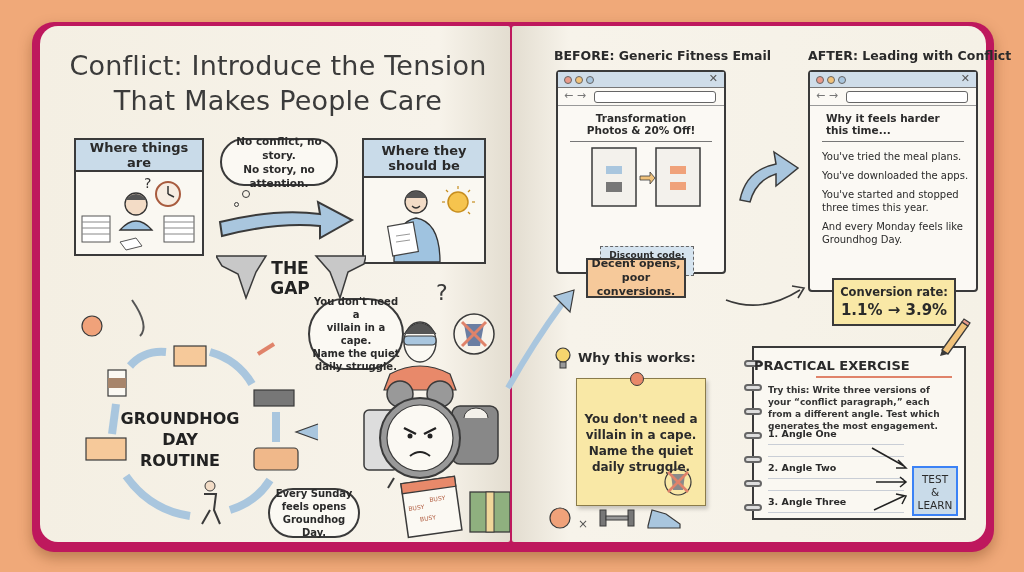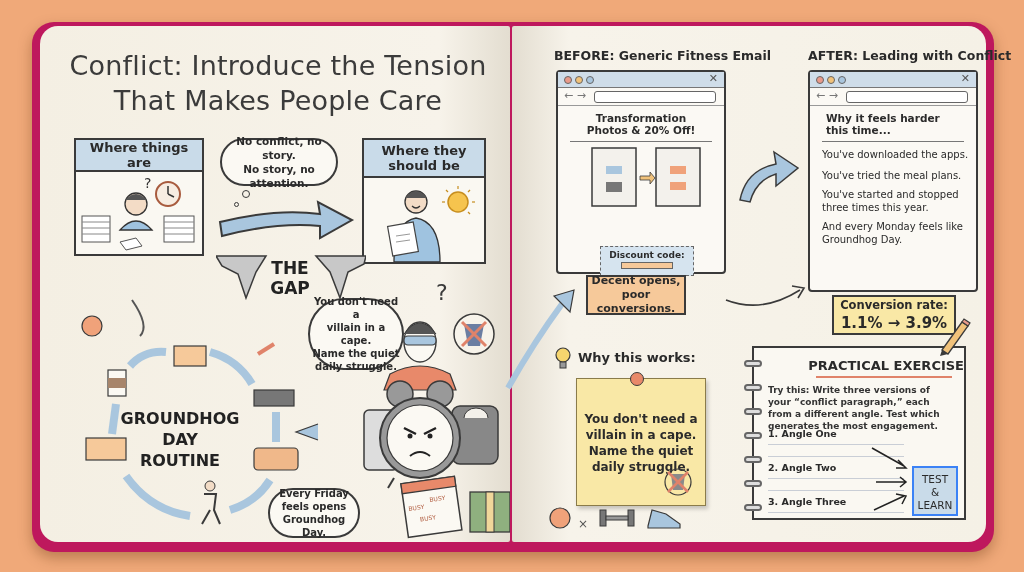--- a/index.html
+++ b/index.html
@@ -44,26 +44,26 @@
   .browser { position: absolute; border: 2px solid #3a3a3a; background: #fbf9f4; border-radius: 4px; }
   .browser-bar { height: 16px; background: #cfdde9; border-bottom: 1px solid #777; position: relative; }
   .dot { position: absolute; top: 4px; width: 8px; height: 8px; border-radius: 50%; border: 1px solid #666; }
   .browser-x { position: absolute; right: 6px; top: 0px; font-size: 11px; color: #555; }
   .browser-nav { height: 18px; border-bottom: 1px solid #999; position: relative; }
   .nav-arrows { position: absolute; left: 6px; top: 1px; font-size: 11px; color: #777; }
   .url { position: absolute; left: 36px; right: 8px; top: 3px; height: 12px; border: 1px solid #666; border-radius: 3px; background: #fff; }
   .email-headline { font-size: 10.5px; font-weight: bold; text-align: center; padding: 6px 4px 5px; border-bottom: 1px solid #777; margin: 0 12px; }
   .email-line { font-size: 10px; padding: 4px 0 0 12px; line-height: 13px; color: #2a2a2a; }
   .tag-box { position: absolute; border: 2px solid #3a3a3a; text-align: center; font-weight: bold; color:#2a2a2a;
-    display:flex; align-items:center; justify-content:center; flex-direction:column;margin-top:17px; }
+    display:flex; align-items:center; justify-content:center; flex-direction:column; }
 
   .sticky { position: absolute; background: #f9e8a6; border: 1px solid #8a7b4a;
     box-shadow: 2px 3px 4px rgba(0,0,0,0.2); text-align: center; font-size: 12px; font-weight: bold; line-height: 16px; padding-top: 32px; }
   .exercise { position: absolute; background: #faf8f2; border: 2px solid #3a3a3a; }
-  .ex-title { position: absolute; left: 0; right: 0; top: 10px; text-align: right; font-size: 13px; font-weight: bold; color:#2a2a2a; }
+  .ex-title { position: absolute; left: 0; right: 0; top: 10px; text-align: left; font-size: 13px; font-weight: bold; color:#2a2a2a; }
   .ex-underline { position: absolute; left: 62px; width: 136px; top: 28px; height: 2px; background: #e0836a; }
   .ex-body { position: absolute; left: 14px; right: 14px; top: 36px; font-size: 9px; line-height: 12px; font-weight: bold; color: #333; }
   .ex-line { position: absolute; left: 14px; right: 60px; height: 1px; background: #c9ced6; }
   .ex-item { position: absolute; left: 14px; font-size: 9.5px; font-weight: bold; color:#2a2a2a; }
   .ring { position: absolute; left: -10px; width: 18px; height: 7px; border: 2px solid #666; border-radius: 4px; background: #ddd; }
   .test-box { position: absolute; background: #c9dbe9; border: 2px solid #3b82f6; text-align: center; font-size: 10.5px; font-weight: normal; line-height: 13px; padding-top: 5px; }
 </style>
 </head>
 <body>
 
@@ -211,21 +211,21 @@
       <path d="M204 48 L188 58" stroke="#e0836a" stroke-width="4"></path>
     </svg>
     <div class="routine-label" style="left:80px; top:382px; width:120px;">
       <div>GROUNDHOG</div>
       <div>DAY</div>
       <div>ROUTINE</div>
     </div>
 
     <div class="cloud" style="left:228px; top:462px; width:92px; height:50px; font-size:10px; line-height:13px;">
       <div>
-        <div>Every Friday</div>
+        <div>Every Sunday</div>
         <div>feels opens</div>
         <div>Groundhog Day.</div>
       </div>
     </div>
   </div>
 
   <div class="page right">
 
     <div class="section-label" style="left:42px; top:22px;">BEFORE: Generic Fitness Email</div>
     <div class="browser" style="left:44px; top:44px; width:170px; height:204px;">
@@ -277,28 +277,28 @@
         <span class="dot" style="left:6px; background:#e99a8a;"></span>
         <span class="dot" style="left:17px; background:#f1c27a;"></span>
         <span class="dot" style="left:28px; background:#a9c6de;"></span>
         <span class="browser-x">✕</span>
       </div>
       <div class="browser-nav">
         <span class="nav-arrows">← →</span>
         <span class="url"></span>
       </div>
       <div class="email-headline" style="text-align:left; padding-left:4px;">Why it feels harder this time...</div>
+      <div class="email-line" style="padding-top:8px;">You've tried the meal plans.</div>
       <div class="email-line" style="padding-top:6px;">You've downloaded the apps.</div>
-      <div class="email-line" style="padding-top:8px;">You've tried the meal plans.</div>
       <div class="email-line" style="padding-top:6px;">You've started and stopped</div>
       <div class="email-line" style="padding-top:0;">three times this year.</div>
       <div class="email-line" style="padding-top:6px;">And every Monday feels like</div>
       <div class="email-line" style="padding-top:0;">Groundhog Day.</div>
     </div>
-    <div class="tag-box" style="left:320px; top:252px; width:124px; height:40px; background:#f9e8a6;">
+    <div class="tag-box" style="left:320px; top:252px; width:124px; height:48px; background:#f9e8a6;">
       <div style="font-size:11.5px; line-height:15px;">Conversion rate:</div>
       <div style="font-size:15px; line-height:20px;">1.1% → 3.9%</div>
     </div>
 
     <svg class="abs" style="left:40px; top:320px;" width="22" height="24" viewBox="0 0 22 24">
       <circle cx="11" cy="9" r="7" fill="#f6d56e" stroke="#3a3a3a" stroke-width="1.2"></circle>
       <rect x="8" y="16" width="6" height="6" fill="#999" stroke="#3a3a3a"></rect>
     </svg>
     <div class="section-label" style="left:66px; top:324px; font-size:13px;">Why this works:</div>
     <div class="sticky" style="left:64px; top:352px; width:130px; height:128px;">

